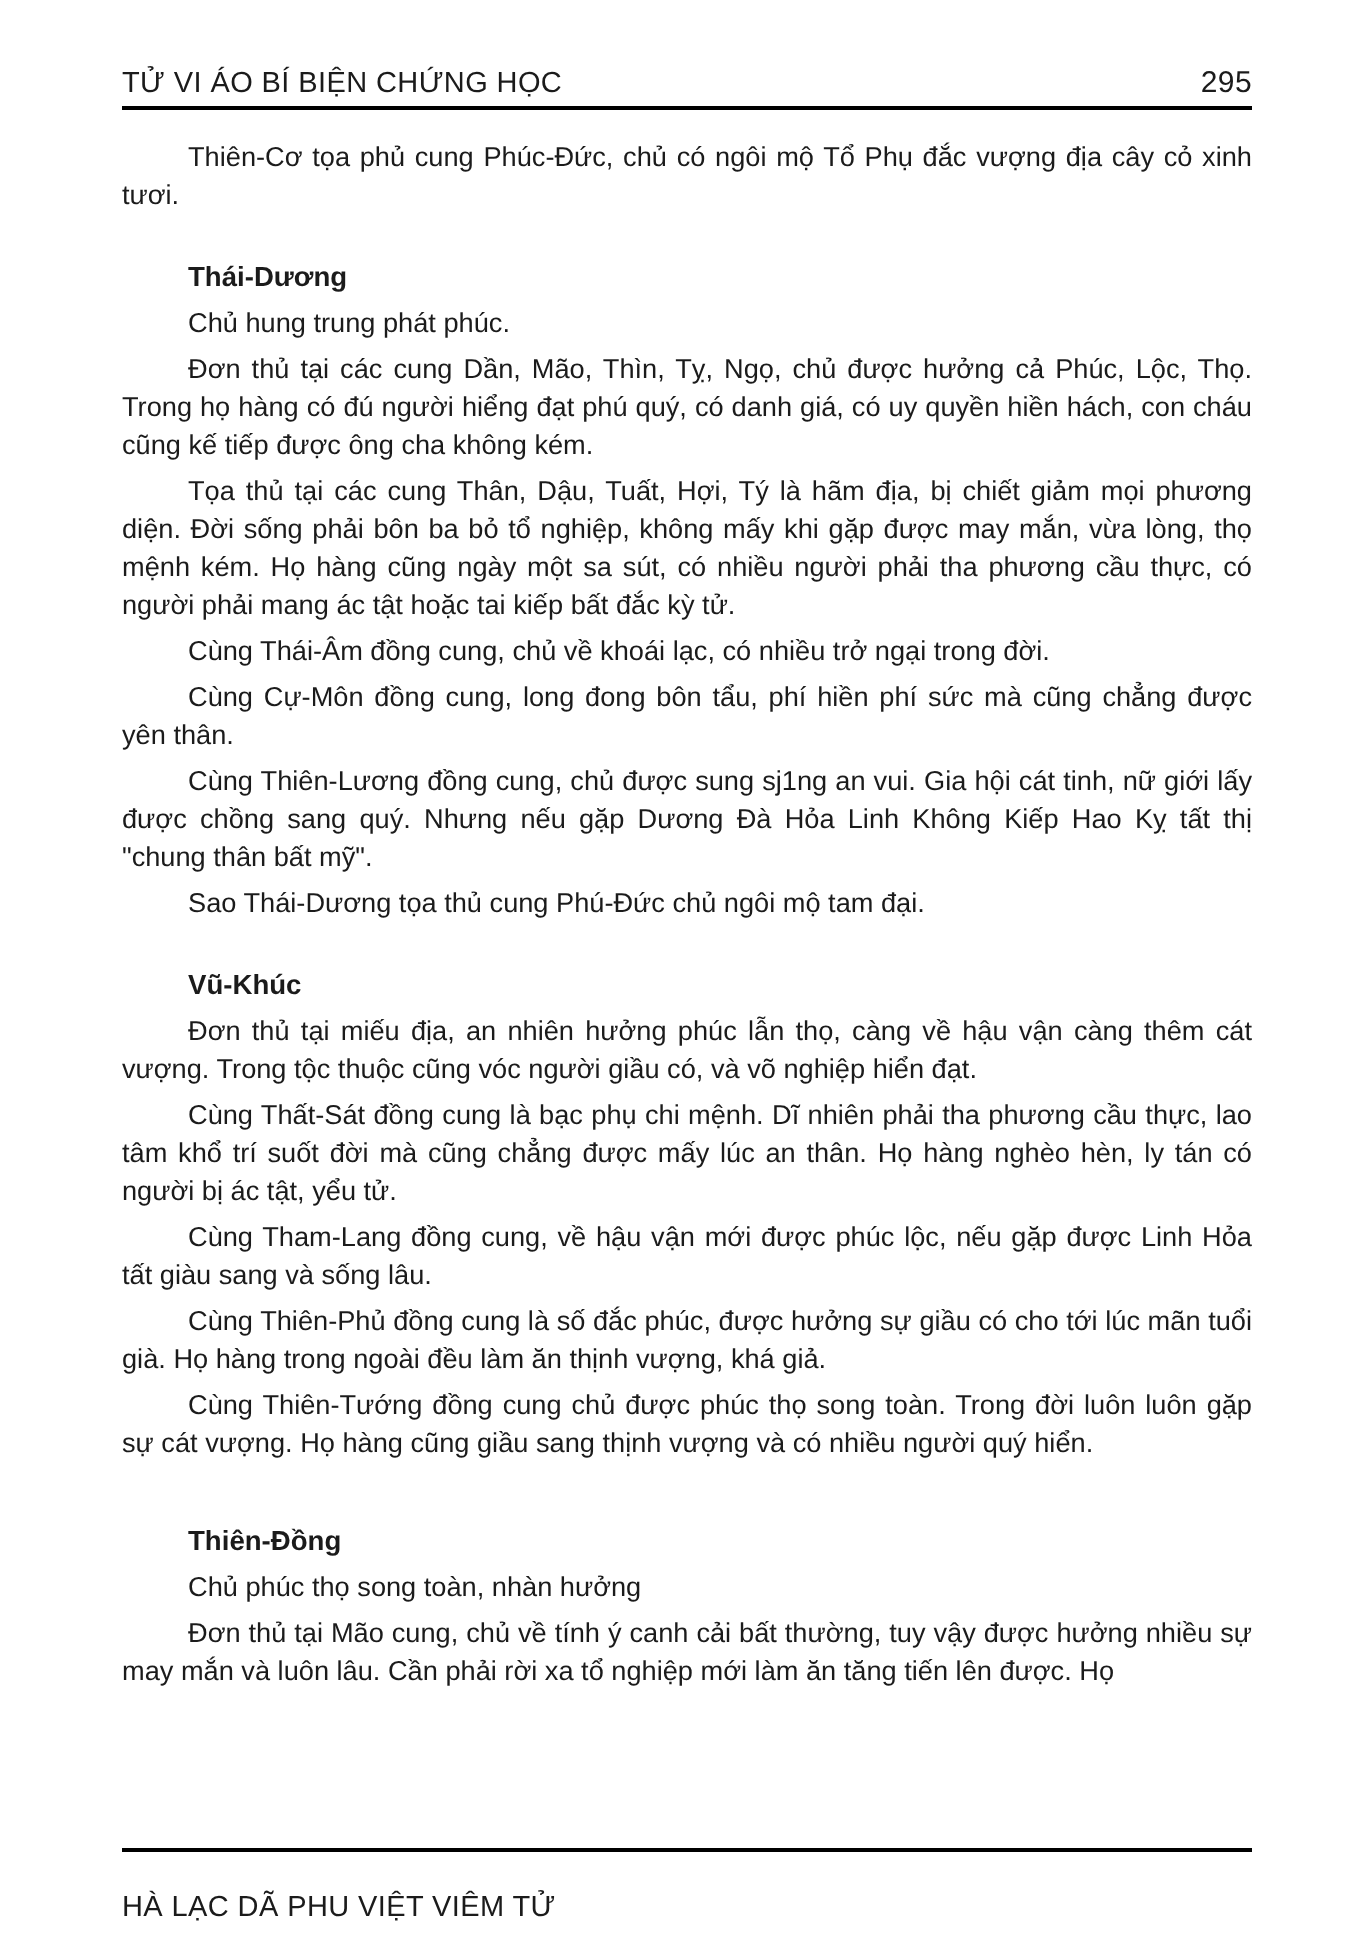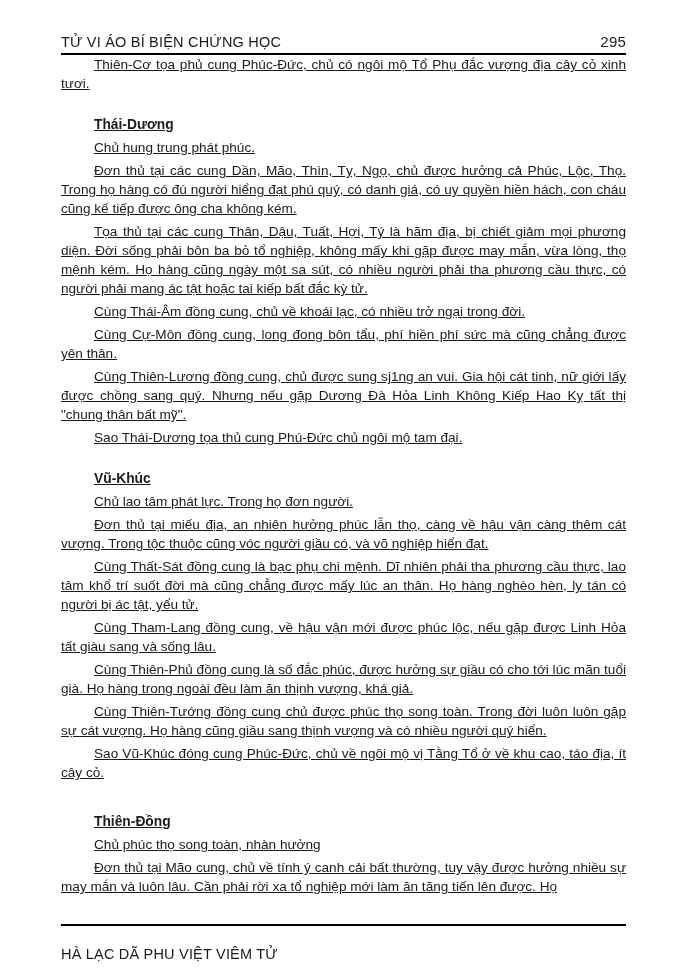--- a/index.html
+++ b/index.html
@@ -29,21 +29,21 @@
     padding-top: 33px;
     padding-bottom: 3px;
     border-bottom: 2px solid #000;
     font-size: 14.5px;
     letter-spacing: 0.2px;
   }
   .header .page-number {
     font-size: 15px;
   }
   .body-text {
-    text-decoration: underline;
+    padding-top: 14px;
   }
   p.para {
     margin: 0 0 4px 0;
     font-size: 13.6px;
     line-height: 19px;
     text-align: justify;
     text-indent: 33px;
   }
   h3.section-heading {
     margin: 22px 0 4px 0;
@@ -83,27 +83,25 @@
     <h3 class="section-heading">Thái-Dương</h3>
     <p class="para">Chủ hung trung phát phúc.</p>
     <p class="para">Đơn thủ tại các cung Dần, Mão, Thìn, Tỵ, Ngọ, chủ được hưởng cả Phúc, Lộc, Thọ. Trong họ hàng có đú người hiểng đạt phú quý, có danh giá, có uy quyền hiền hách, con cháu cũng kế tiếp được ông cha không kém.</p>
     <p class="para">Tọa thủ tại các cung Thân, Dậu, Tuất, Hợi, Tý là hãm địa, bị chiết giảm mọi phương diện. Đời sống phải bôn ba bỏ tổ nghiệp, không mấy khi gặp được may mắn, vừa lòng, thọ mệnh kém. Họ hàng cũng ngày một sa sút, có nhiều người phải tha phương cầu thực, có người phải mang ác tật hoặc tai kiếp bất đắc kỳ tử.</p>
     <p class="para">Cùng Thái-Âm đồng cung, chủ về khoái lạc, có nhiều trở ngại trong đời.</p>
     <p class="para">Cùng Cự-Môn đồng cung, long đong bôn tẩu, phí hiền phí sức mà cũng chẳng được yên thân.</p>
     <p class="para">Cùng Thiên-Lương đồng cung, chủ được sung sj1ng an vui. Gia hội cát tinh, nữ giới lấy được chồng sang quý. Nhưng nếu gặp Dương Đà Hỏa Linh Không Kiếp Hao Kỵ tất thị "chung thân bất mỹ".</p>
     <p class="para">Sao Thái-Dương tọa thủ cung Phú-Đức chủ ngôi mộ tam đại.</p>
 
     <h3 class="section-heading">Vũ-Khúc</h3>
-    <p class="para">Chủ lao tâm phát lực. Trong họ đơn người.</p>
     <p class="para">Đơn thủ tại miếu địa, an nhiên hưởng phúc lẫn thọ, càng về hậu vận càng thêm cát vượng. Trong tộc thuộc cũng vóc người giầu có, và võ nghiệp hiển đạt.</p>
     <p class="para">Cùng Thất-Sát đồng cung là bạc phụ chi mệnh. Dĩ nhiên phải tha phương cầu thực, lao tâm khổ trí suốt đời mà cũng chẳng được mấy lúc an thân. Họ hàng nghèo hèn, ly tán có người bị ác tật, yểu tử.</p>
     <p class="para">Cùng Tham-Lang đồng cung, về hậu vận mới được phúc lộc, nếu gặp được Linh Hỏa tất giàu sang và sống lâu.</p>
     <p class="para">Cùng Thiên-Phủ đồng cung là số đắc phúc, được hưởng sự giầu có cho tới lúc mãn tuổi già. Họ hàng trong ngoài đều làm ăn thịnh vượng, khá giả.</p>
     <p class="para">Cùng Thiên-Tướng đồng cung chủ được phúc thọ song toàn. Trong đời luôn luôn gặp sự cát vượng. Họ hàng cũng giầu sang thịnh vượng và có nhiều người quý hiển.</p>
-    <p class="para">Sao Vũ-Khúc đóng cung Phúc-Đức, chủ về ngôi mộ vị Tằng Tổ ở về khu cao, táo địa, ít cây cỏ.</p>
 
     <h3 class="section-heading gap-large">Thiên-Đồng</h3>
     <p class="para">Chủ phúc thọ song toàn, nhàn hưởng</p>
     <p class="para">Đơn thủ tại Mão cung, chủ về tính ý canh cải bất thường, tuy vậy được hưởng nhiều sự may mắn và luôn lâu. Cần phải rời xa tổ nghiệp mới làm ăn tăng tiến lên được. Họ</p>
 
   </div>
 
 </div>
 
 <div class="footer">

